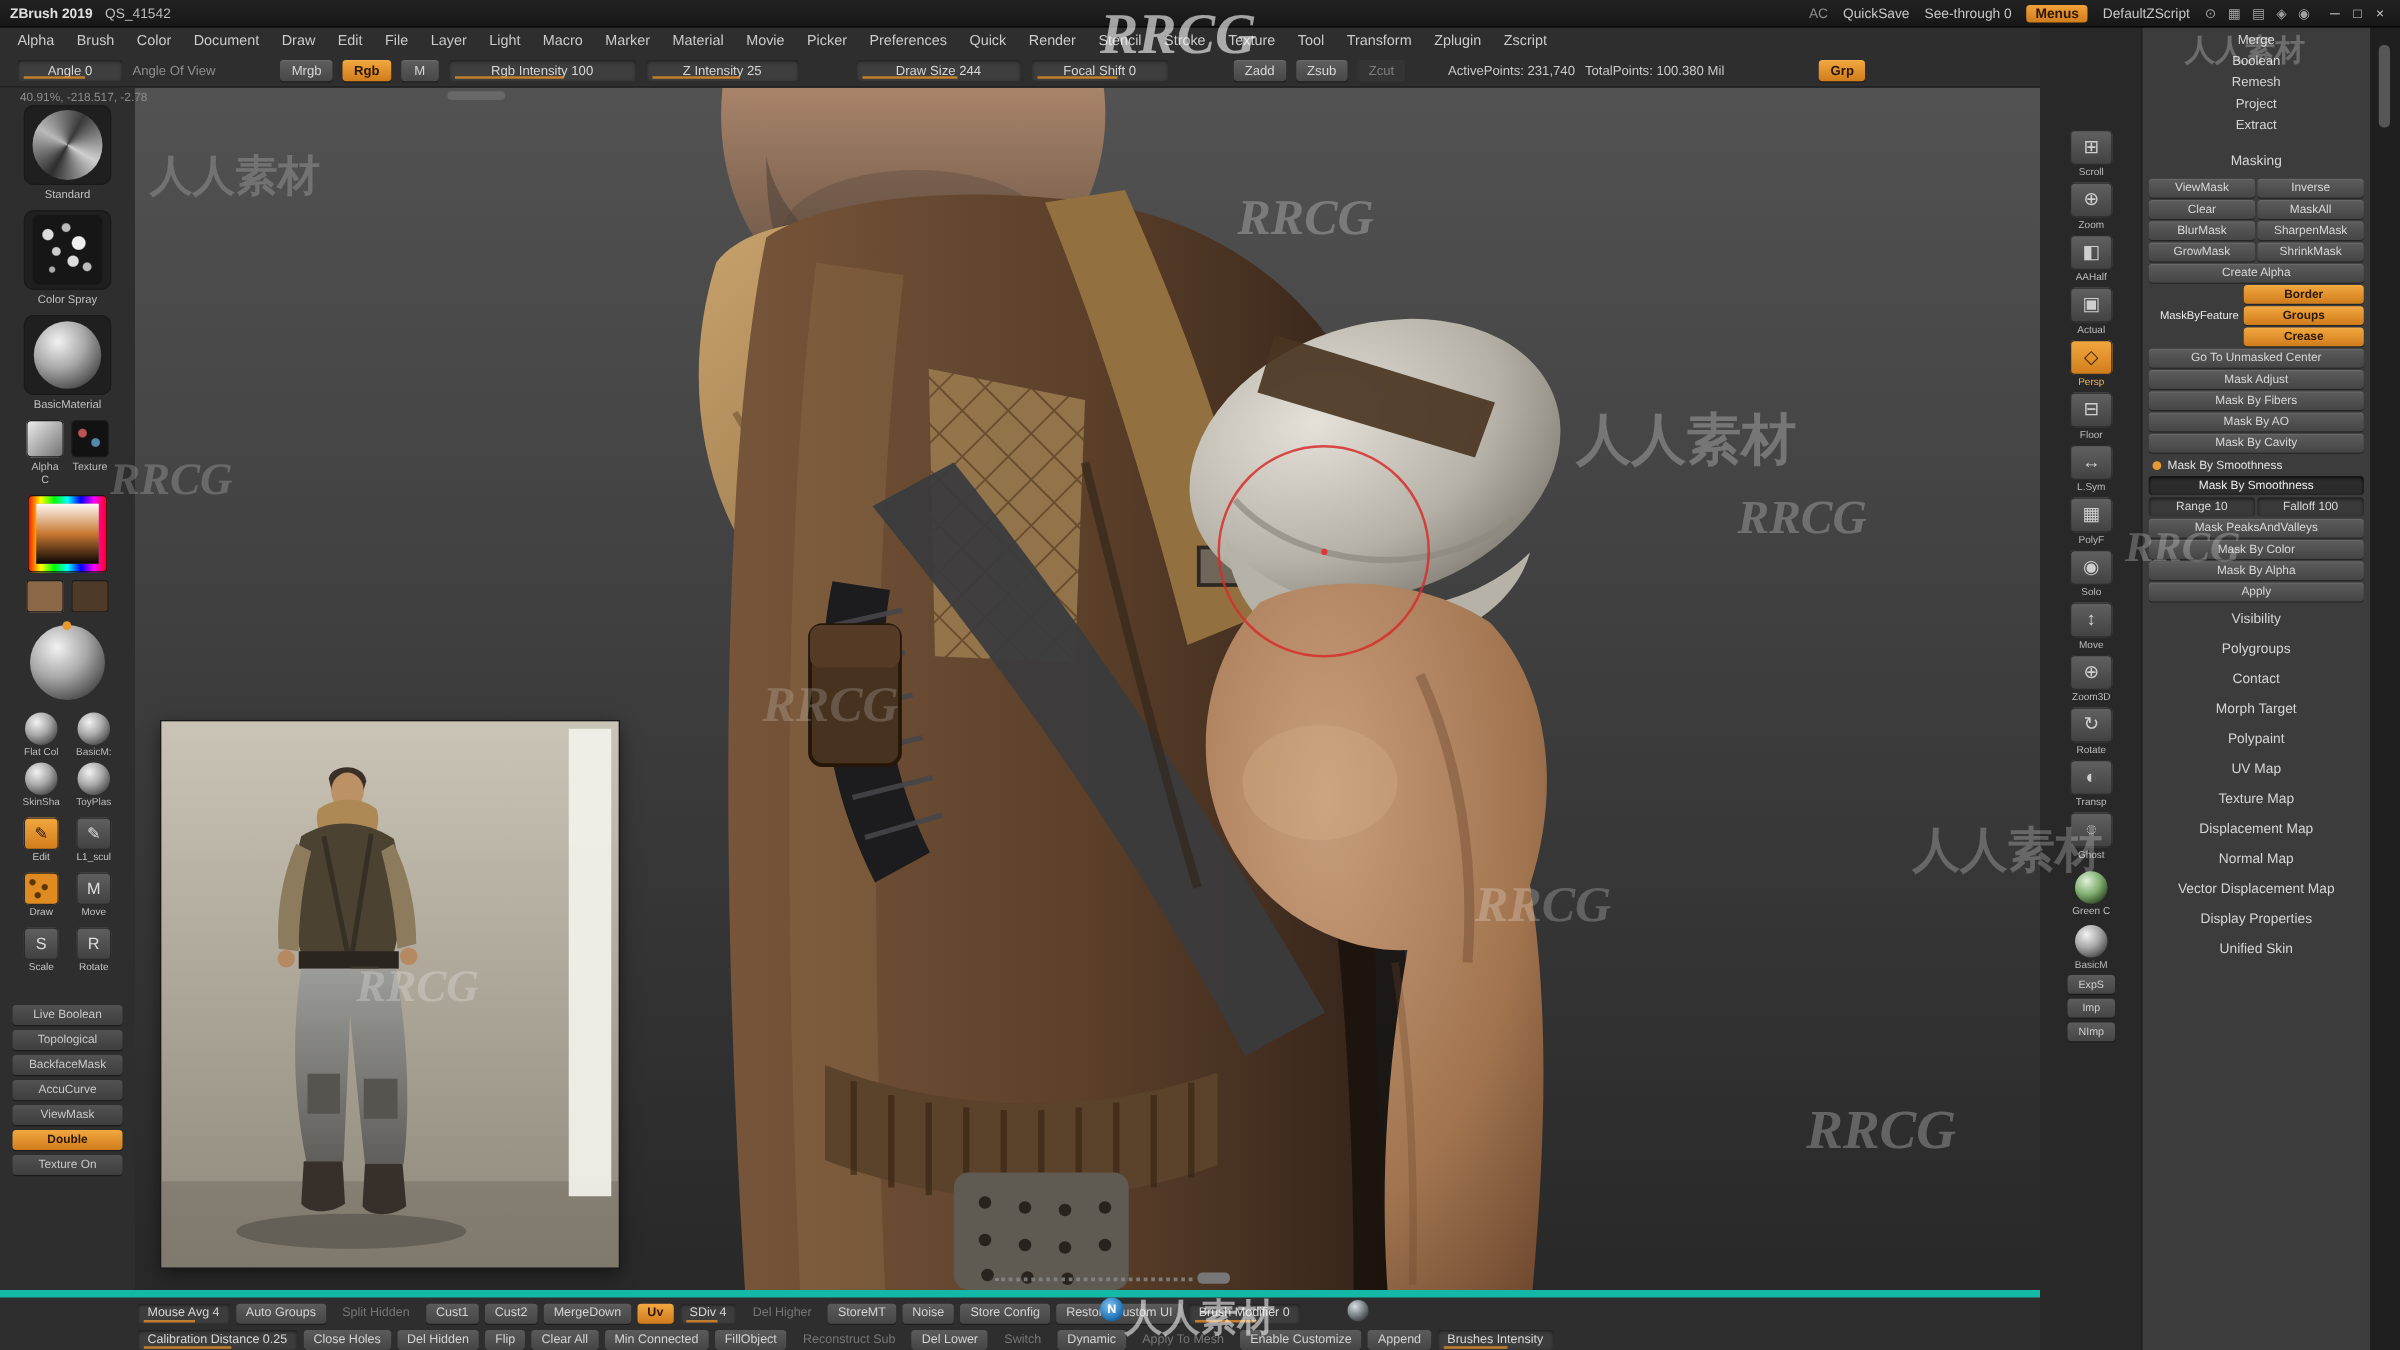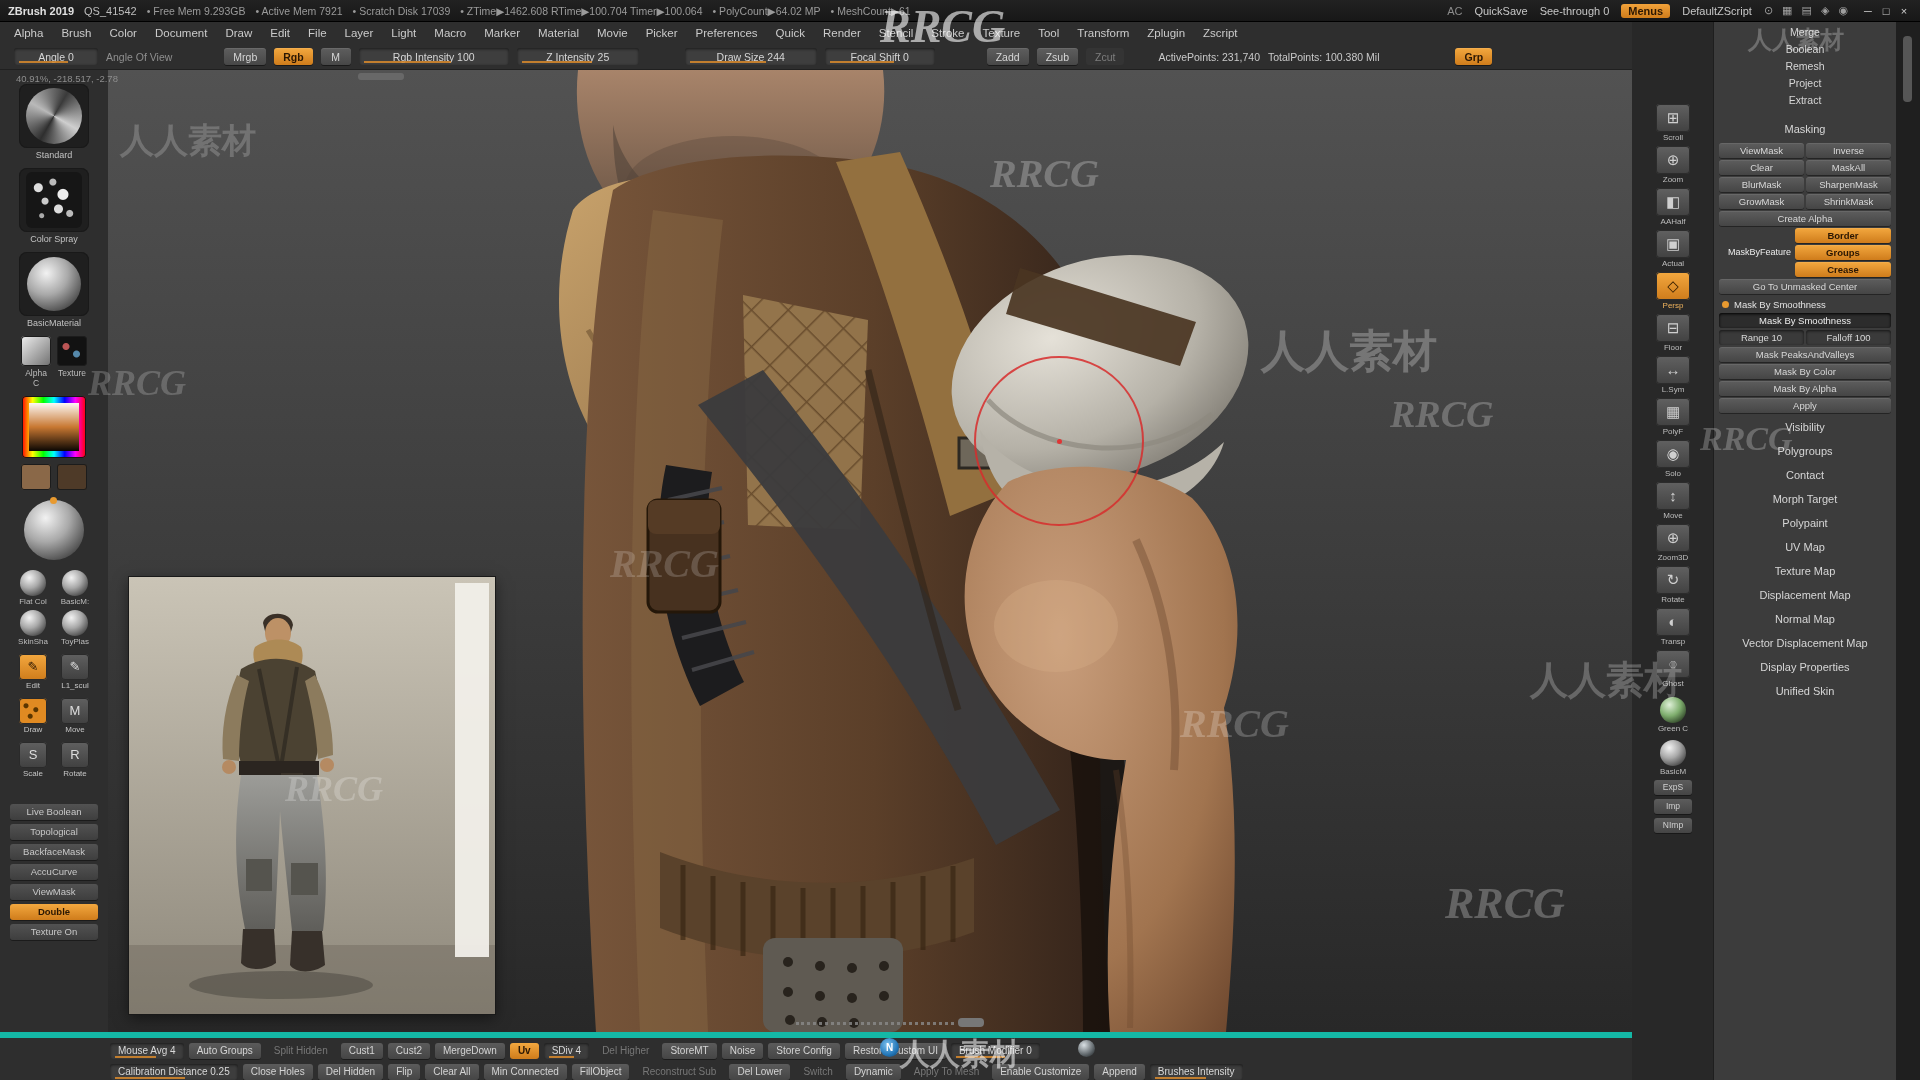--- a/index.html
+++ b/index.html
@@ -167,29 +167,20 @@
   .nt-sub{font-size:9px;letter-spacing:7.5px;color:rgba(255,255,255,.55);margin-top:2px;}
 </style>
 </head>
 <body>
 
 <div class="app">
 
   <div class="titlebar">
     <span class="tb-app">ZBrush 2019</span>
     <span class="tb-doc">QS_41542</span>
-    <span style="display:flex;gap:10px;">
-
-    <span class="tb-stat">• Free Mem 9.293GB</span>
-        <span class="tb-stat">• Active Mem 7921</span>
-        <span class="tb-stat">• Scratch Disk 17039</span>
-        <span class="tb-stat">• ZTime▶1462.608  RTime▶100.704  Timer▶100.064</span>
-        <span class="tb-stat">• PolyCount▶64.02 MP</span>
-        <span class="tb-stat">• MeshCount▶61</span>
-      </span>
     <span class="tb-right">
       <span class="tb-gray">AC</span>
       <span class="tb-item">QuickSave</span>
       <span class="tb-item">See-through 0</span>
       <span class="tb-menus">Menus</span>
       <span class="tb-item">DefaultZScript</span>
       <span style="display:flex;gap:9px;">
 
       <span class="tb-ico">⊙</span>
           <span class="tb-ico">▦</span>
@@ -636,20 +627,39 @@
       <div class="tp-btn orange">Border</div>
           <div class="tp-btn orange">Groups</div>
           <div class="tp-btn orange">Crease</div>
         </div>
     </div>
 
     <div class="tp-row">
         <div class="tp-btn">Go To Unmasked Center</div>
       </div>
 
+    <span>
+      
+    
+        <div class="tp-row">
+          <div class="tp-btn">Mask Adjust</div>
+        </div>
+      
+        <div class="tp-row">
+          <div class="tp-btn">Mask By Fibers</div>
+        </div>
+      
+        <div class="tp-row">
+          <div class="tp-btn">Mask By AO</div>
+        </div>
+      
+        <div class="tp-row">
+          <div class="tp-btn">Mask By Cavity</div>
+        </div>
+      </span>
 
     <div class="smooth-group">
       <div class="smooth-dot"></div>
       <div class="smooth-label">Mask By Smoothness</div>
     </div>
     <div class="tp-row">
         <div class="tp-btn pressed">Mask By Smoothness</div>
       </div>
     <div class="tp-row">
       <div class="tp-btn slider2">Range 10</div>

